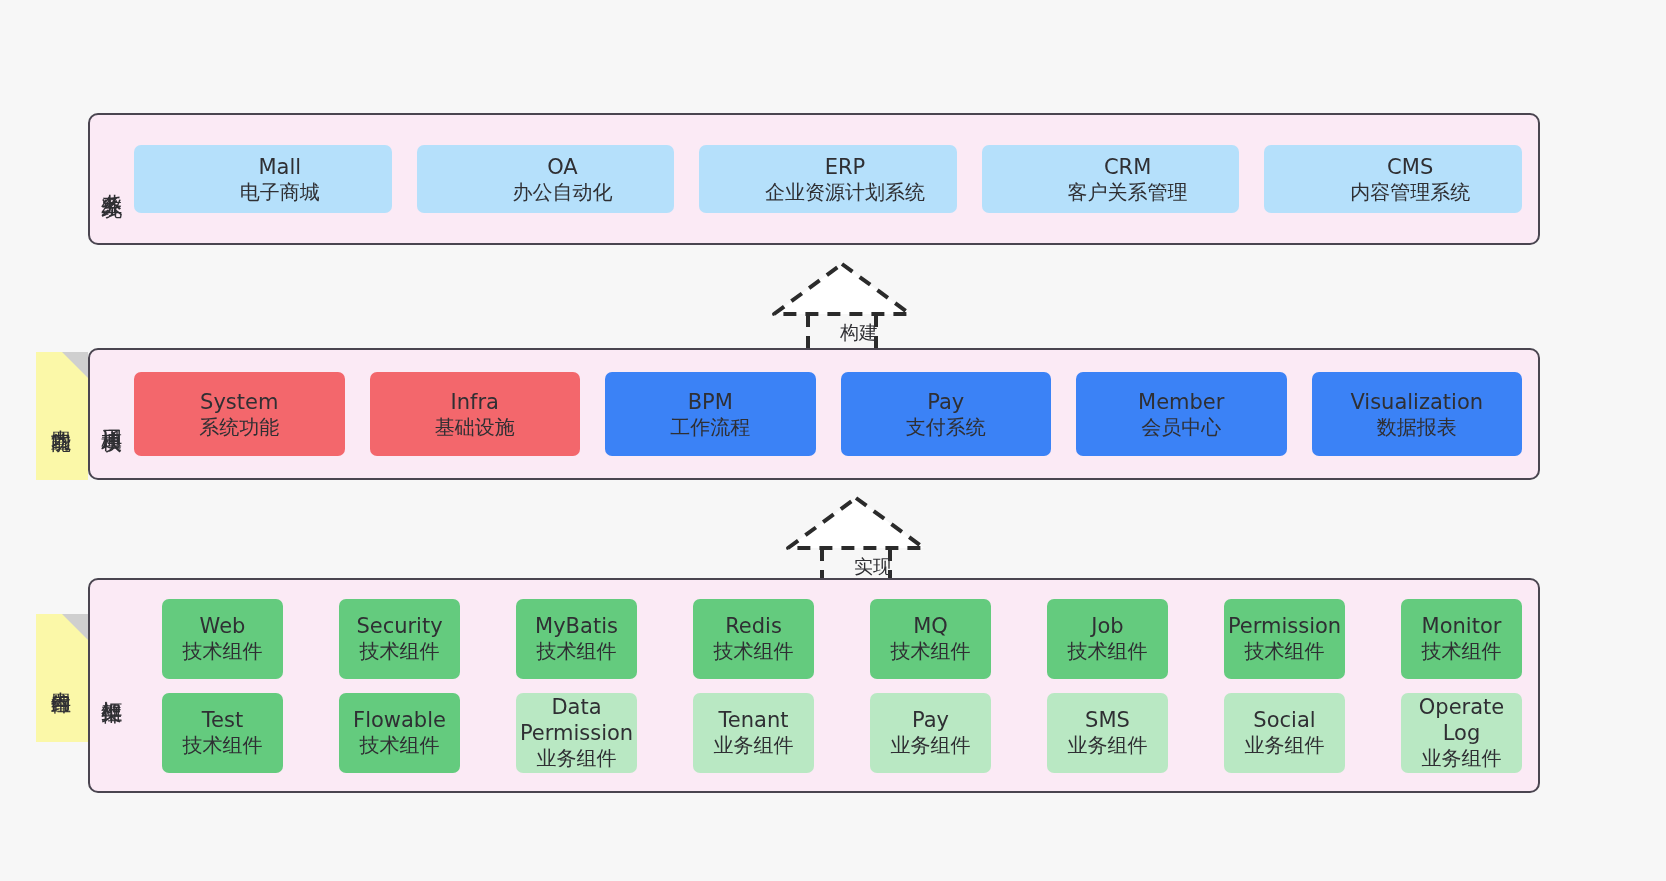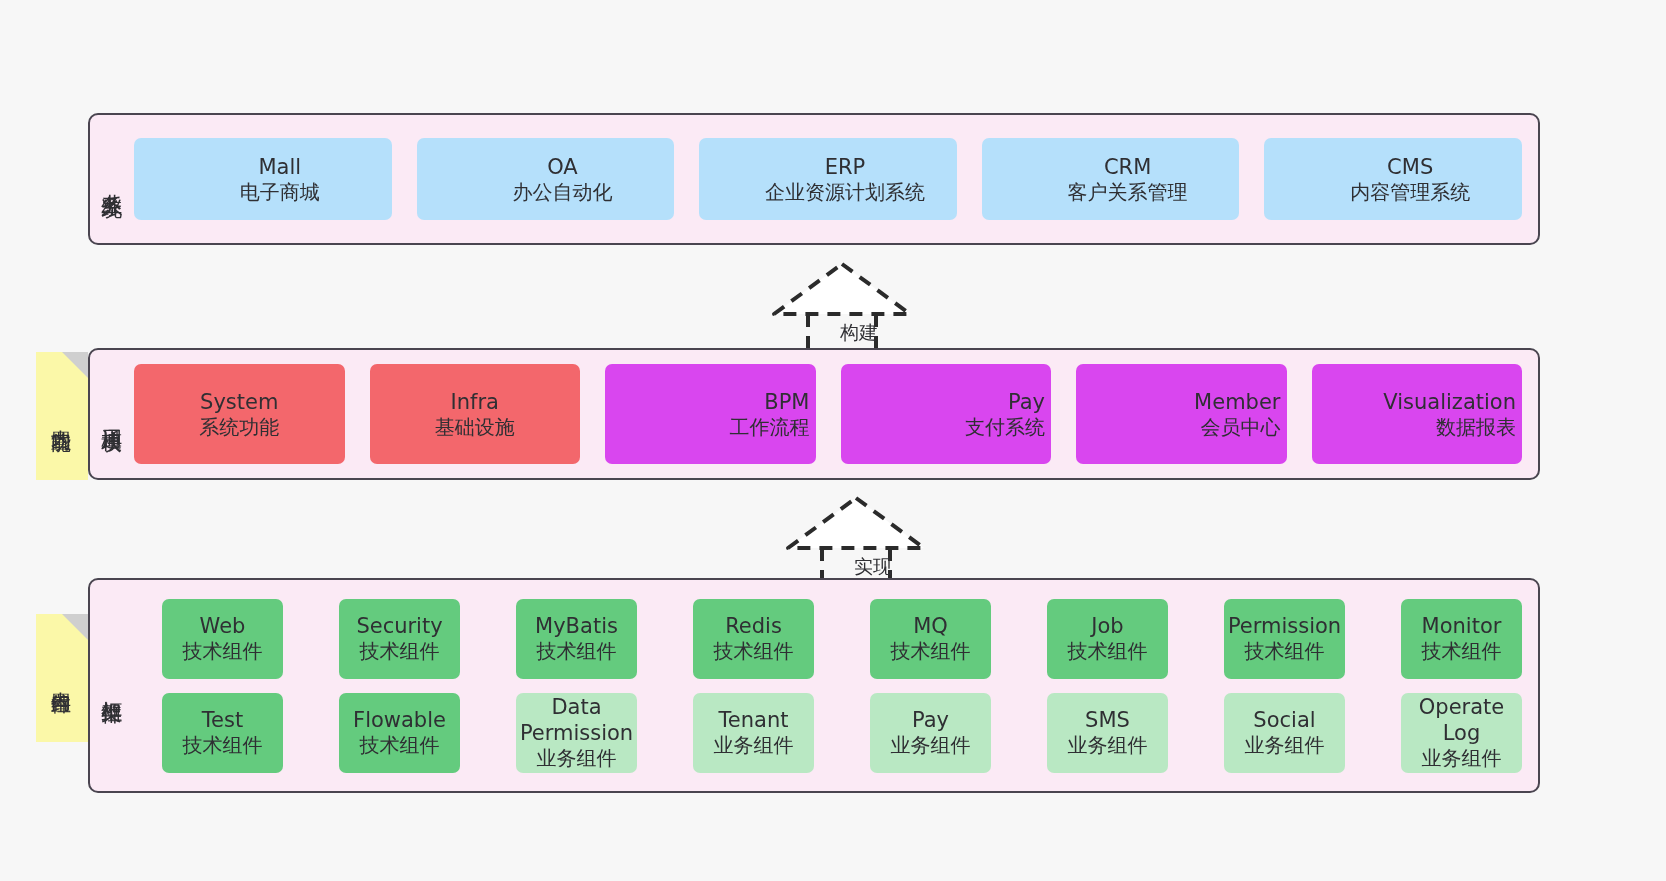--- a/index.html
+++ b/index.html
@@ -79,26 +79,26 @@
   }
   .node .t1 {
     font-size: 21px;
   }
   .node .t2 {
     font-size: 20px;
   }
 
   .n-blue   { background: #b5e0fb; }
   .n-red    { background: #f3676c; }
-  .n-pink   { background: #d946ef; align-items: flex-end; }
+  .n-pink   { background: #3b82f6; }
   .n-green  { background: #64cb7e; }
   .n-green2 { background: #b9e8c3; }
 
-  .h-blue   { height: 82px; padding-left: 40px; }
-  .h-red    { height: 100px; }
+  .h-blue   { height: 68px; padding-left: 40px; }
+  .h-red    { height: 84px; }
   .h-green  { height: 80px; margin-left: 28px; }
 
   
   .sticky {
     position: absolute;
     box-sizing: border-box;
     background: #fbf8a8;
     display: flex;
     align-items: center;
     justify-content: center;

